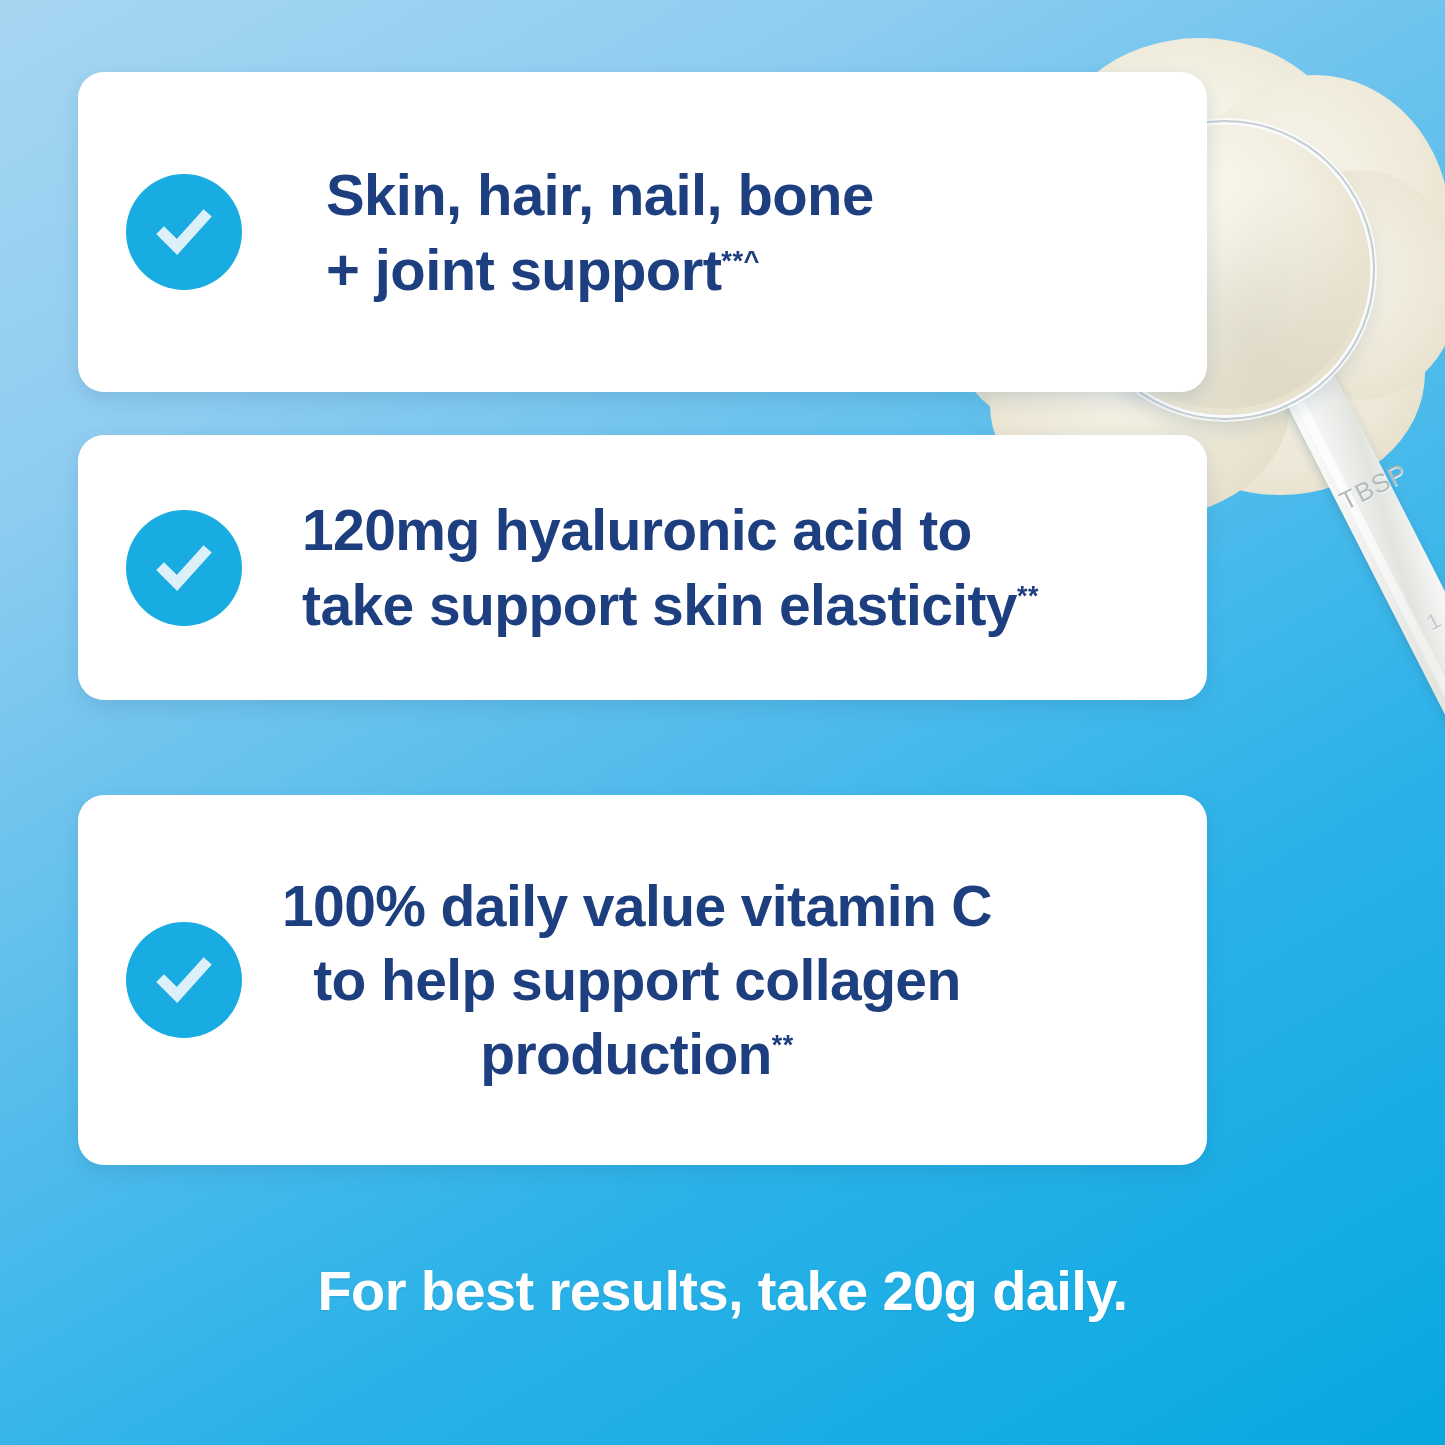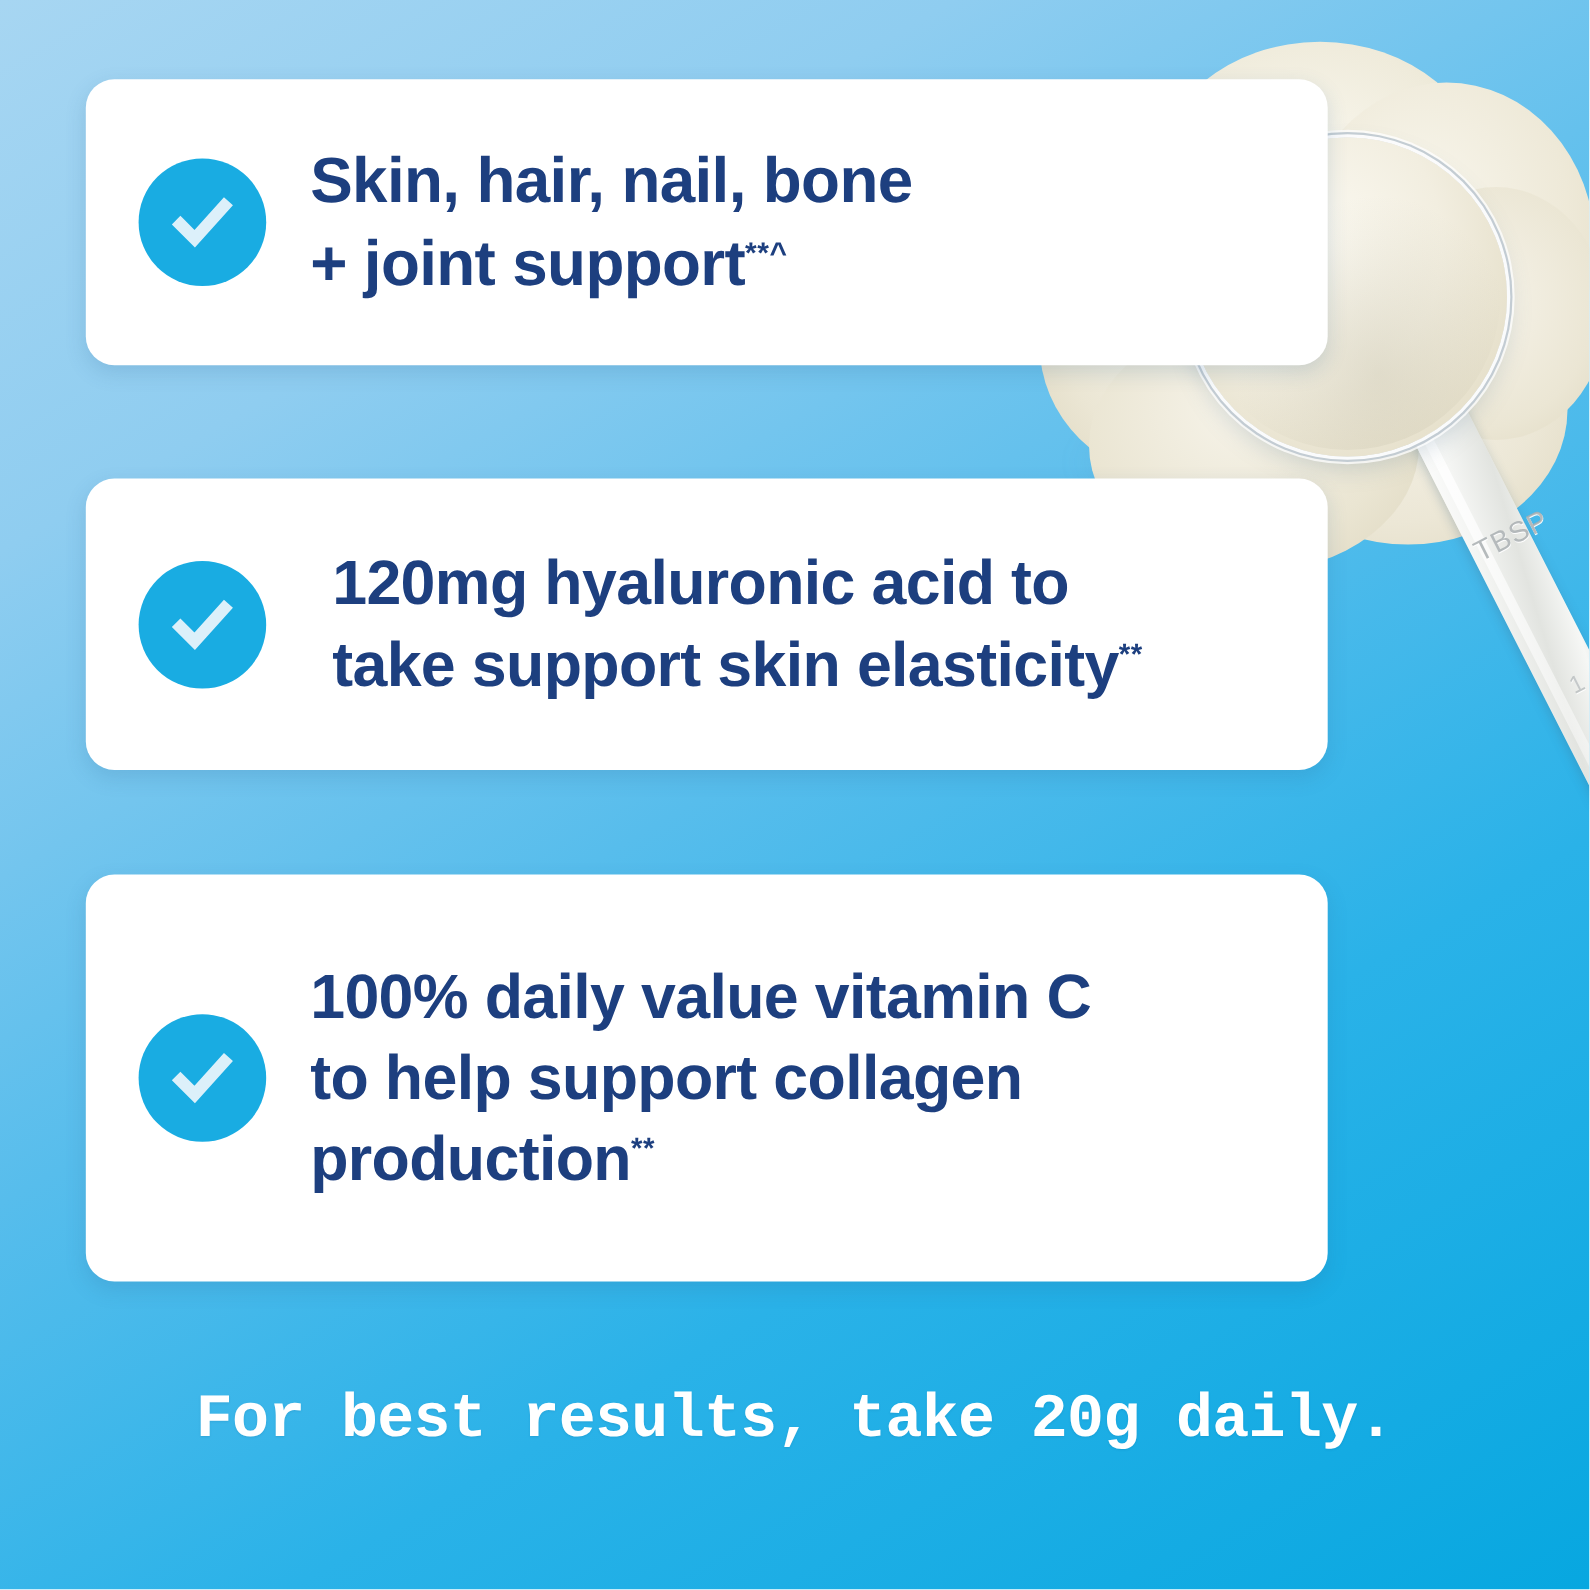--- a/index.html
+++ b/index.html
@@ -102,23 +102,23 @@
 
   
   .card{
     position:absolute;
     background:#ffffff;
     border-radius:26px;
     box-shadow:0 7px 18px rgba(40,95,140,.17);
     display:flex;
     align-items:center;
   }
-  #card-1{left:78px;top:72px;width:1129px;height:260px;}
+  #card-1{left:78px;top:72px;width:1129px;height:320px;gap:44px;}
   #card-2{left:78px;top:435px;width:1129px;height:265px;gap:20px;}
-  #card-3{left:78px;top:795px;width:1129px;height:370px;}
+  #card-3{left:78px;top:795px;width:1129px;height:370px;text-align:center;}
 
   .check-wrap{
     flex:0 0 auto;
     margin-left:48px;
     width:116px;height:116px;
     display:flex;align-items:center;justify-content:center;
   }
   .check-circle{
     width:116px;height:116px;border-radius:50%;
     background:#19ace2;
@@ -146,21 +146,20 @@
   
   #footer-note{
     position:absolute;
     left:0;right:0;top:1258px;
     text-align:center;
     color:#ffffff;
     font-weight:bold;
     font-size:56px;
     letter-spacing:-0.6px;
     text-shadow:0 1px 2px rgba(0,90,135,.16);
-    font-family:Liberation Mono, monospace;
   }
 </style>
 </head>
 <body>
 
 <div id="stage">
 
   <div id="photo">
     <div class="pile shadow"></div>
     <div class="pile p1"></div>

